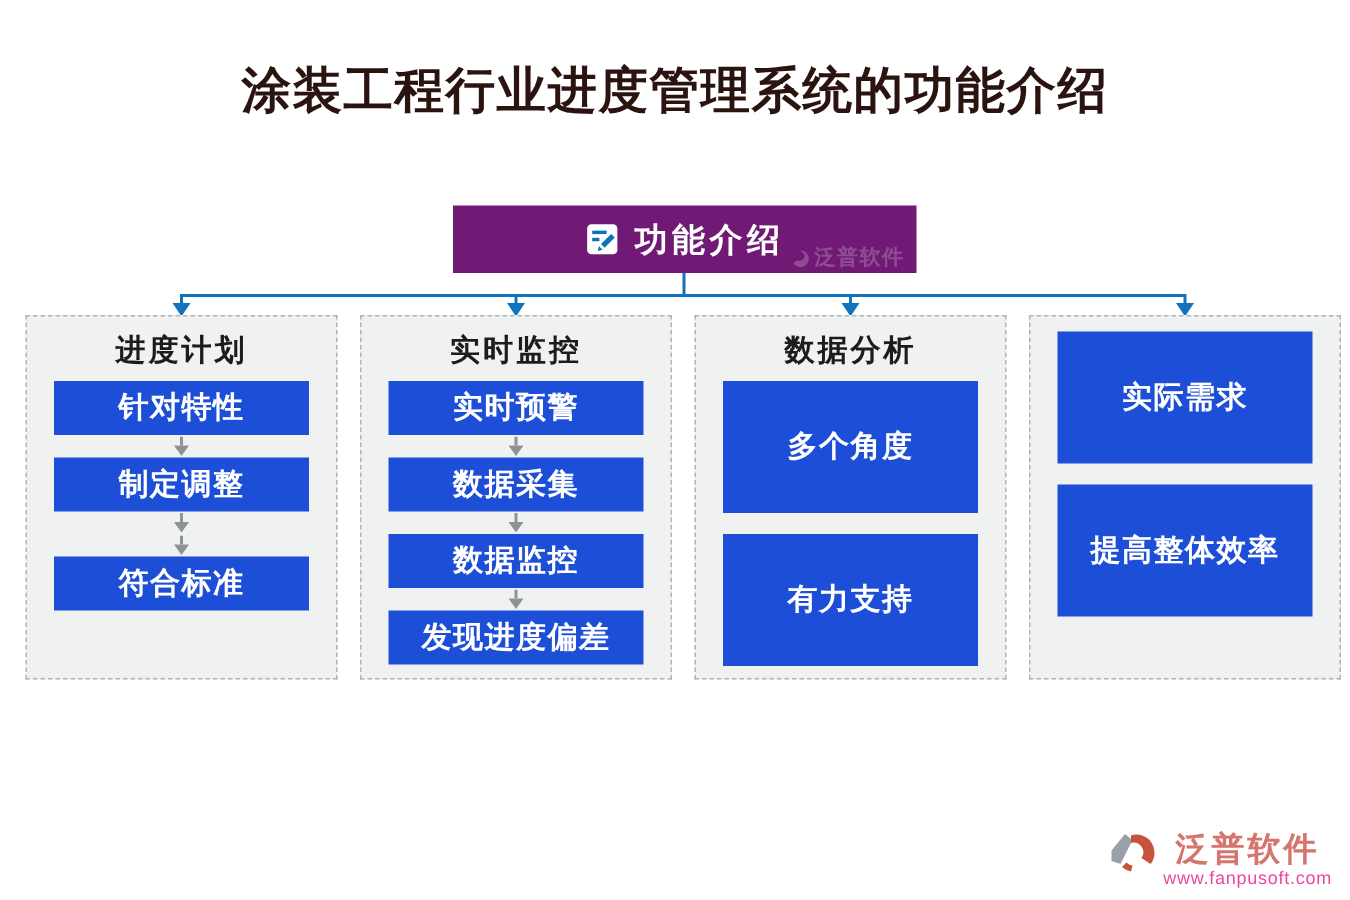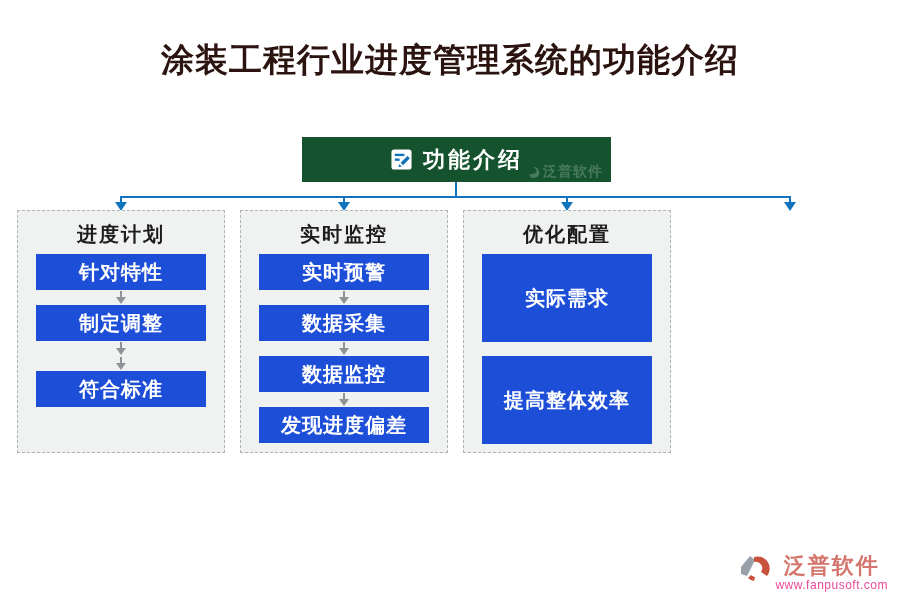--- a/index.html
+++ b/index.html
@@ -7,21 +7,21 @@
     position:relative; width:900px; height:600px; background:#ffffff;
     font-family:"Liberation Serif","DejaVu Serif",serif; overflow:hidden;
   }
   .page-title {
     position:absolute; top:38px; left:0; width:100%; margin:0;
     text-align:center; font-size:33px; font-weight:bold; color:#2b1410;
     letter-spacing:1px;
   }
   .header-box {
     position:absolute; left:302px; top:137px; width:309px; height:45px;
-    background:#14532d; display:flex; align-items:center; justify-content:center; gap:10px;
+    background:#701a75; display:flex; align-items:center; justify-content:center; gap:10px;
   }
   .header-label { color:#ffffff; font-size:22px; font-weight:bold; letter-spacing:3px; }
   .header-watermark {
     position:absolute; right:8px; bottom:1px; display:flex; align-items:center; gap:3px;
     color:rgba(255,255,255,0.22); font-size:14px; font-weight:bold; letter-spacing:1px;
     font-family:"Liberation Sans",sans-serif;
   }
   .connectors { position:absolute; left:0; top:0; pointer-events:none; }
   .columns { position:absolute; left:17px; top:210px; display:flex; gap:15px; }
   .column {
@@ -122,21 +122,25 @@
             <polygon points="1,6 11,6 6,13" fill="#8f9398"></polygon>
           </svg></div>
         <div class="item small">数据监控</div>
         <div class="down-arrow"><svg width="12" height="13" viewBox="0 0 12 13">
             <line x1="6" y1="0" x2="6" y2="6" stroke="#8f9398" stroke-width="2"></line>
             <polygon points="1,6 11,6 6,13" fill="#8f9398"></polygon>
           </svg></div>
         <div class="item small">发现进度偏差</div>
       </div>
       <div class="column">
-        <div class="col-title">优化配置</div>
+        <div class="col-title">数据分析</div>
+        <div class="item large">多个角度</div>
+        <div class="item large gap">有力支持</div>
+      </div>
+      <div class="column">
         <div class="item large">实际需求</div>
         <div class="item large gap">提高整体效率</div>
       </div>
     </div>
 
   <div class="brand">
     <span style="line-height:0;">
       <svg width="30" height="32" viewBox="0 0 30 32">
         <polygon points="1,13 10,2 15,6 7,22 1,20" fill="#99a0a9"></polygon>
         <path d="M14 3 a 12 12 0 0 1 13 19 l -6 -4 a 6.5 6.5 0 0 0 -7 -10 z" fill="#c9523c"></path>

